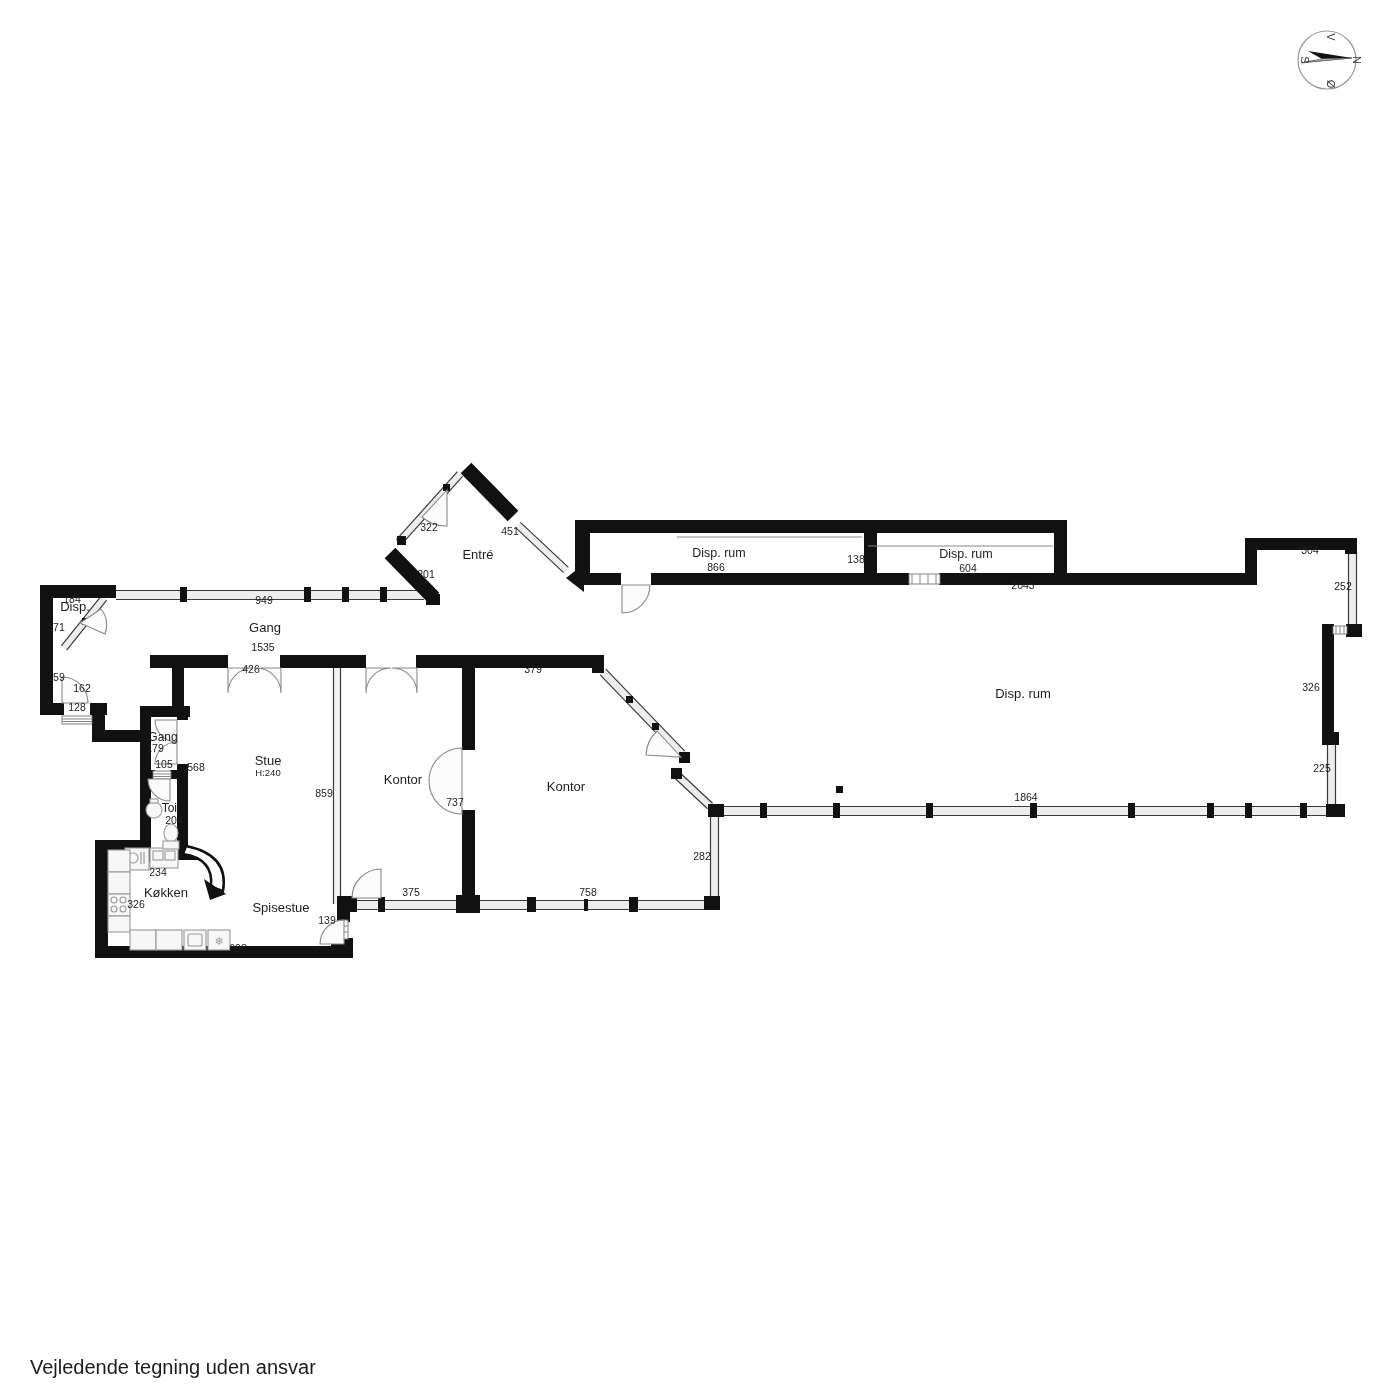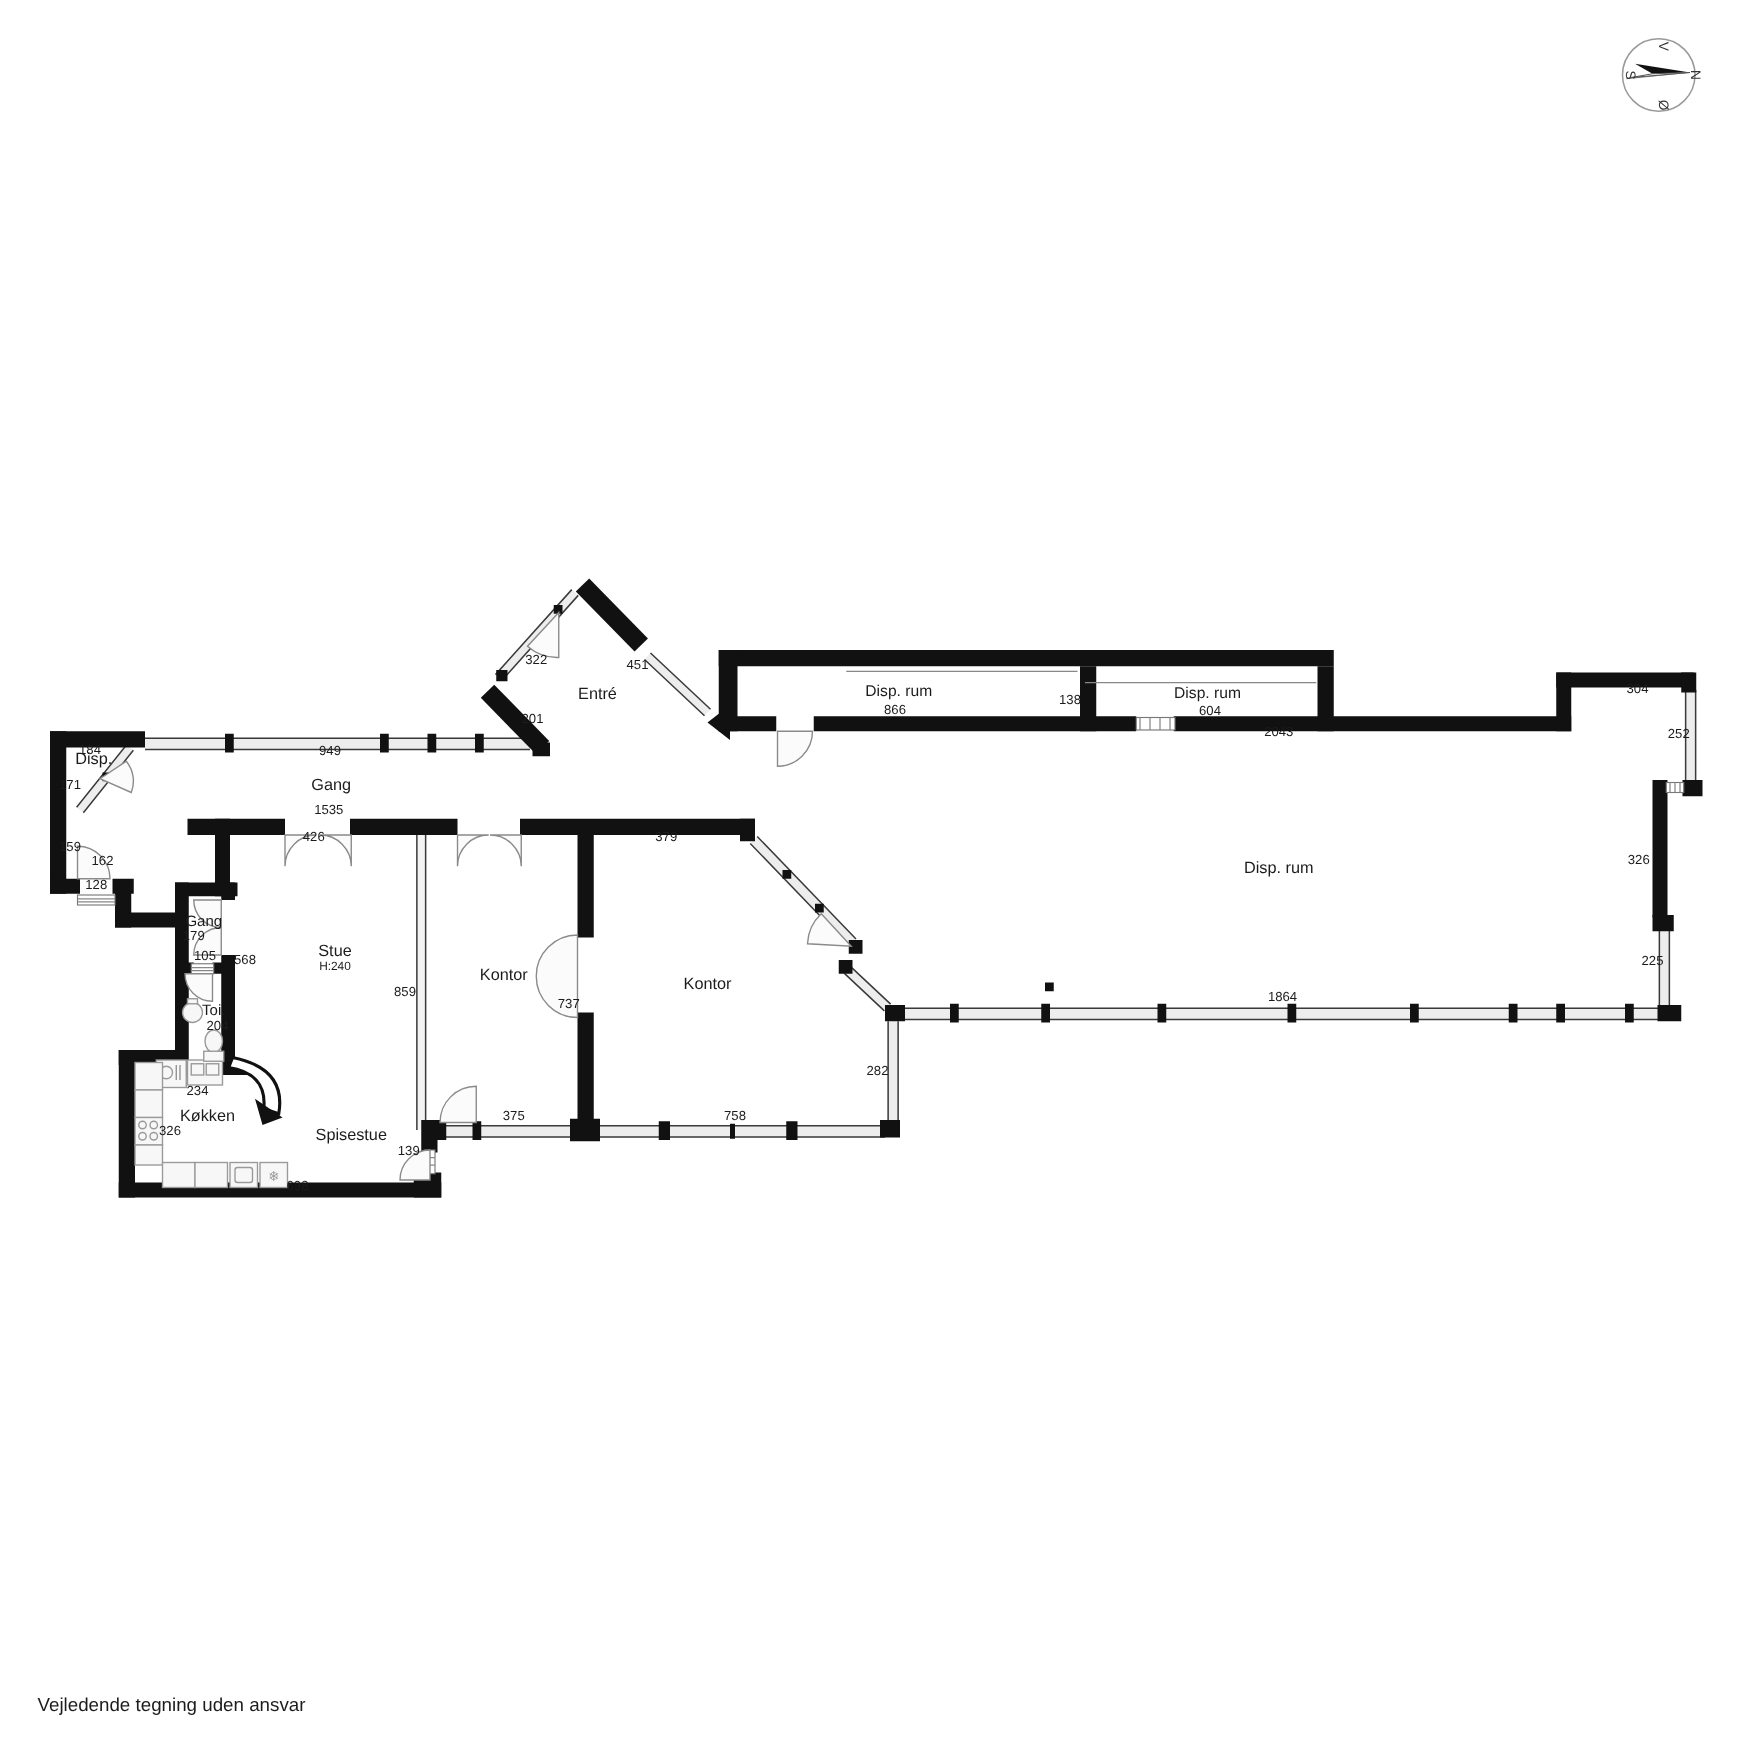--- a/index.html
+++ b/index.html
@@ -1,19 +1,19 @@
 <!DOCTYPE html>
 <html><head>
 <meta charset="utf-8">
 <style>
   html,body{margin:0;padding:0;background:#fff;}
   #canvas{position:relative;width:1400px;height:1399px;background:#fff;overflow:hidden;
           font-family:"Liberation Sans", sans-serif;}
   svg{position:absolute;left:0;top:0;}
-  #disclaimer{position:absolute;left:30px;top:1356px;font-size:15px;color:#1c1c1c;}
+  #disclaimer{position:absolute;left:30px;top:1356px;font-size:20px;color:#1c1c1c;}
   .wall{fill:#111;}
   .glassband{fill:#ededed;}
   .gedge{stroke:#3a3a3a;stroke-width:1.2;fill:none;}
   .gfill{stroke:#ededed;stroke-width:7;fill:none;}
   .thickdiag{stroke:#111;stroke-width:15;fill:none;}
   .door{fill:#fbfbfb;stroke:#8a8a8a;stroke-width:1.1;}
   .fixture{fill:#f7f7f7;stroke:#9a9a9a;stroke-width:1.1;}
   .sill{fill:#fff;stroke:#777;stroke-width:0.9;}
   .thin{stroke:#888;stroke-width:1;fill:none;}
   .post{fill:#111;}

